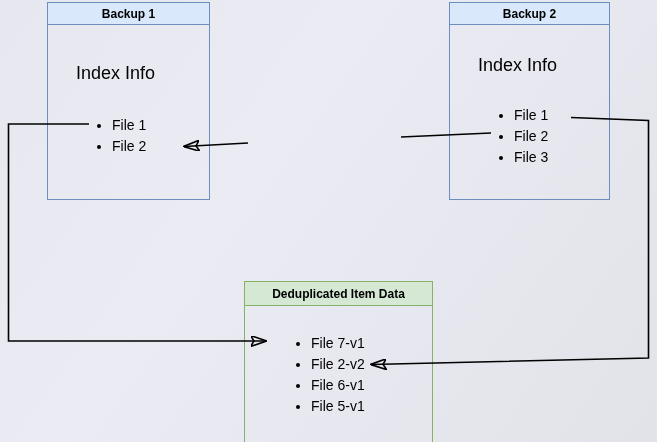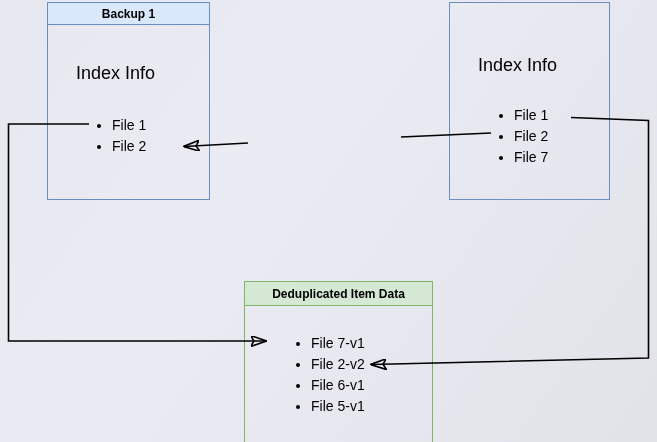--- a/index.html
+++ b/index.html
@@ -89,25 +89,28 @@
       <span>Backup 1</span>
     </div>
     <div class="subtitle" style="left:28px; top:60px;">Index Info</div>
     <ul class="file-list" style="left:46px; top:112px;">
       <li>File 1</li>
       <li>File 2</li>
     </ul>
   </div>
 
   <div class="box blue" style="left:449px; top:2px; width:161px; height:198px;">
+    <div class="box-header">
+      <span>Backup 2</span>
+    </div>
     <div class="subtitle" style="left:28px; top:52px;">Index Info</div>
     <ul class="file-list" style="left:46px; top:102px;">
       <li>File 1</li>
       <li>File 2</li>
-      <li>File 7</li>
+      <li>File 3</li>
     </ul>
   </div>
 
   <div class="box green" style="left:244px; top:281px; width:189px; height:178px;">
     <div class="box-header">
       <span>Deduplicated Item Data</span>
     </div>
     <ul class="file-list" style="left:48px; top:51px;">
       <li>File 7-v1</li>
       <li>File 2-v2</li>

